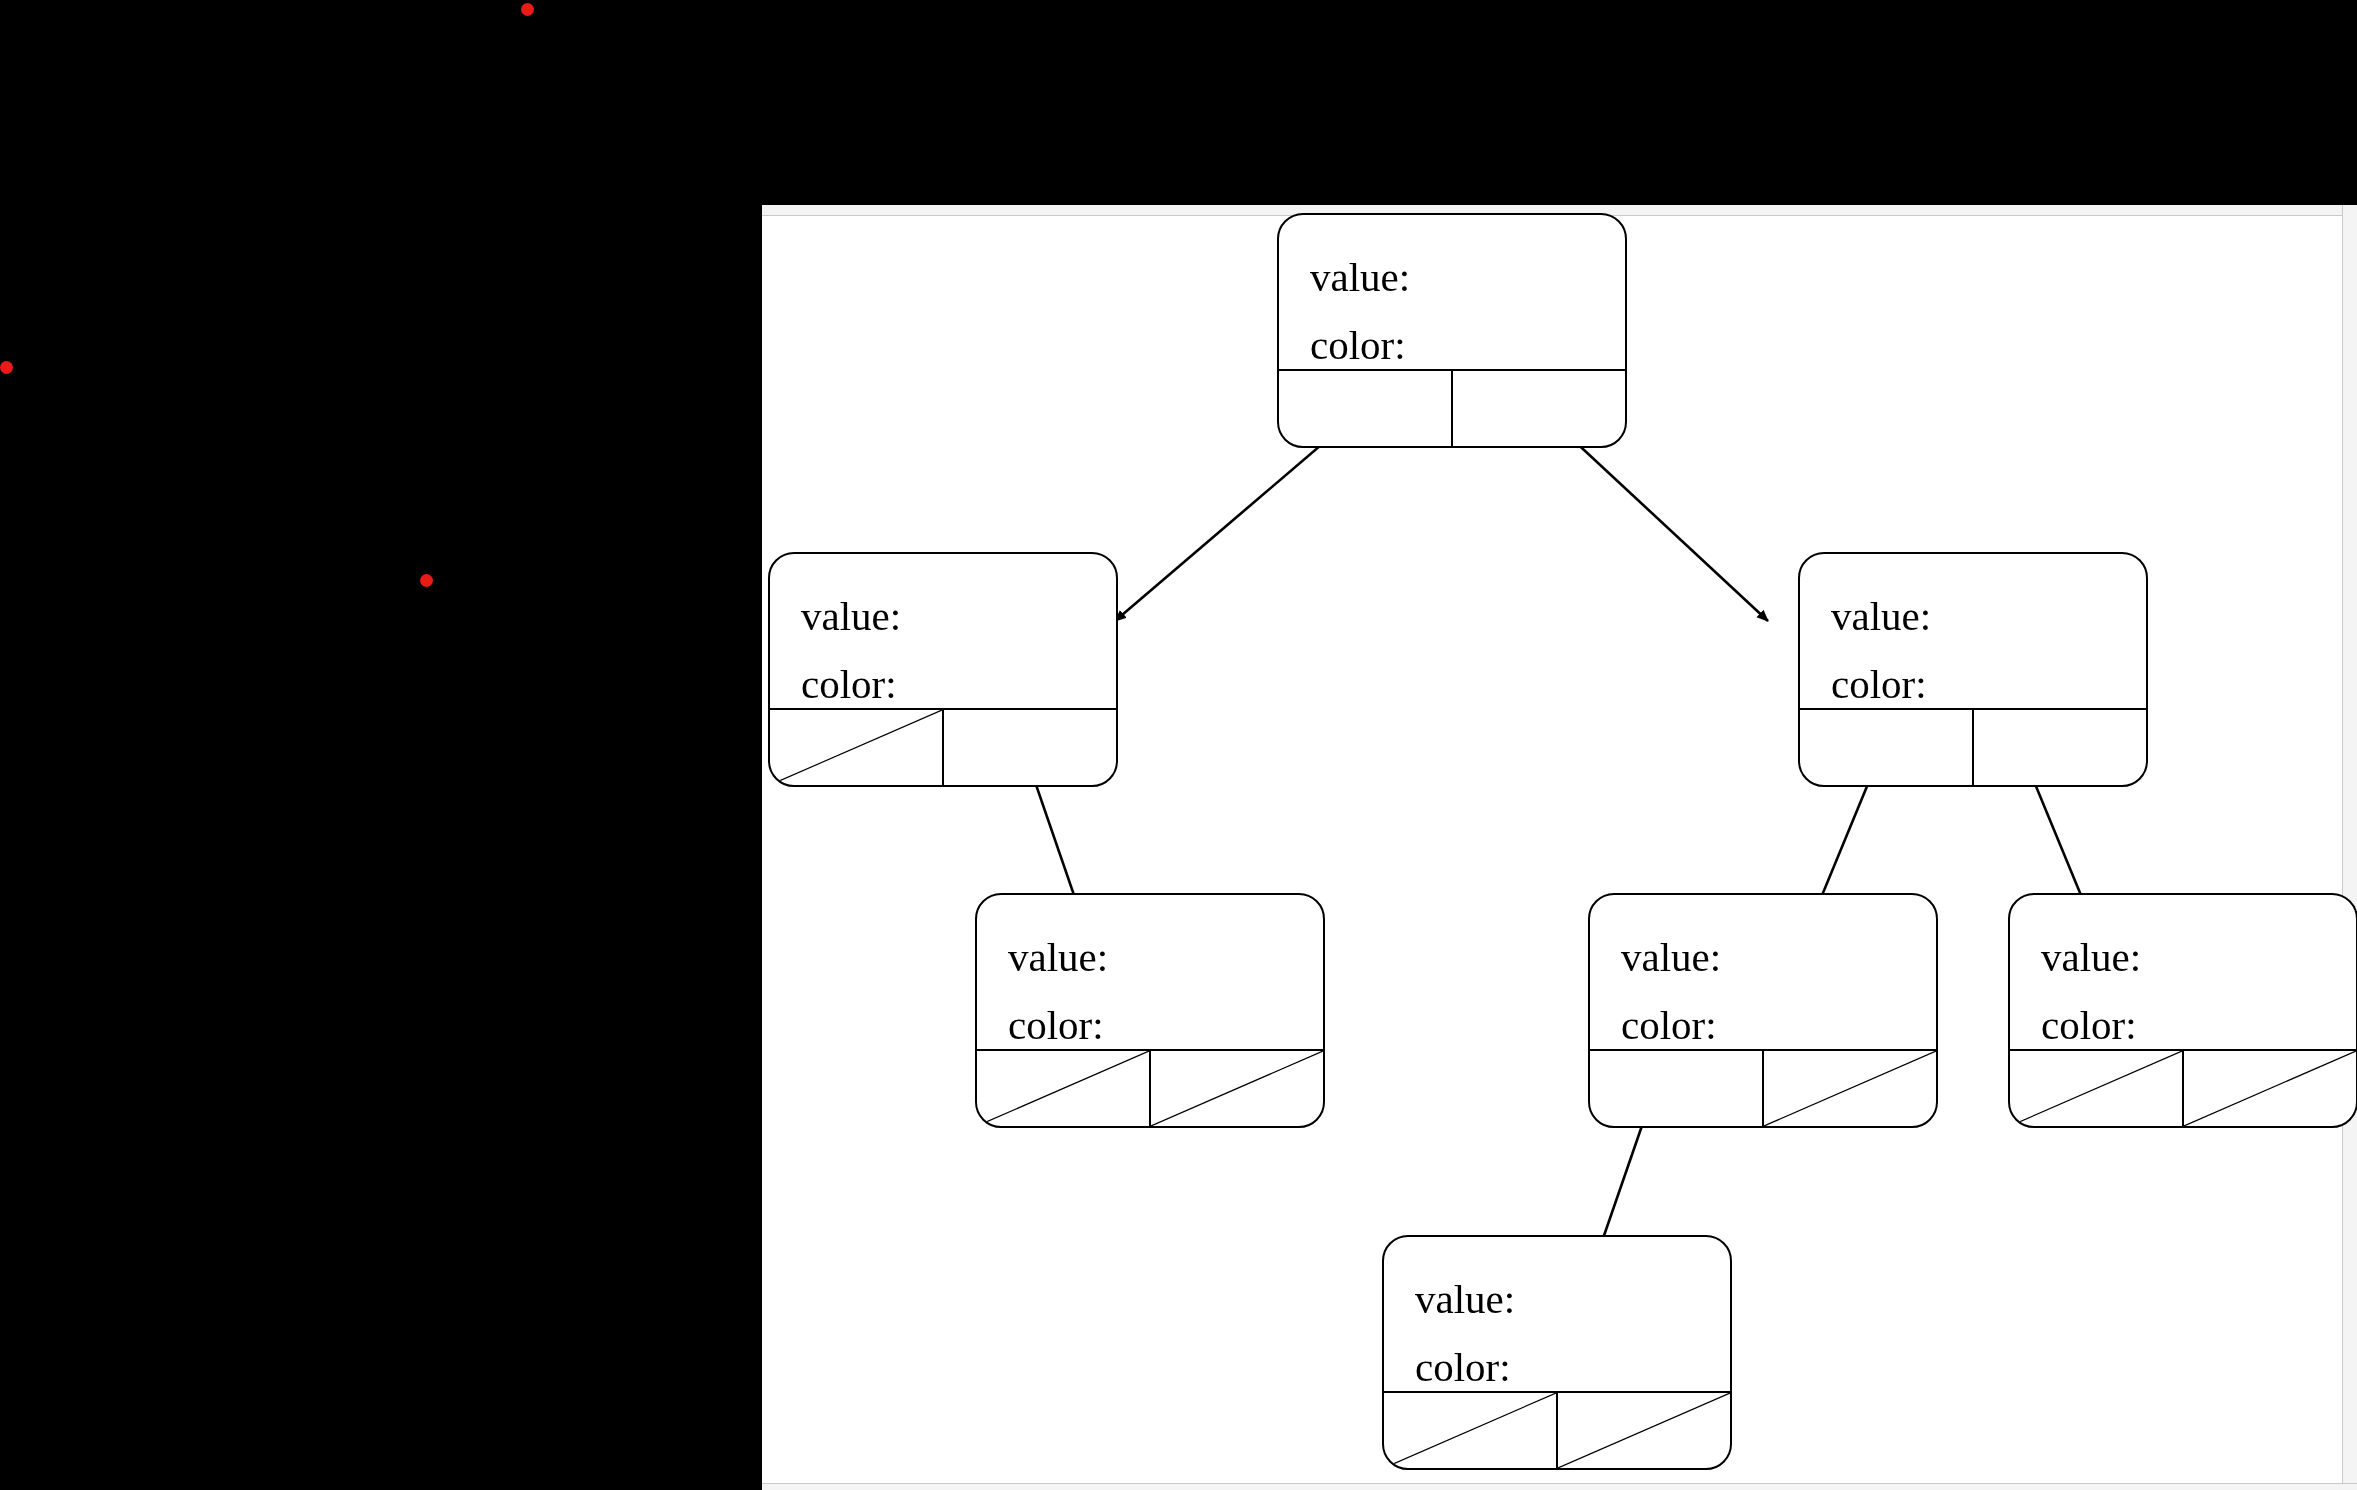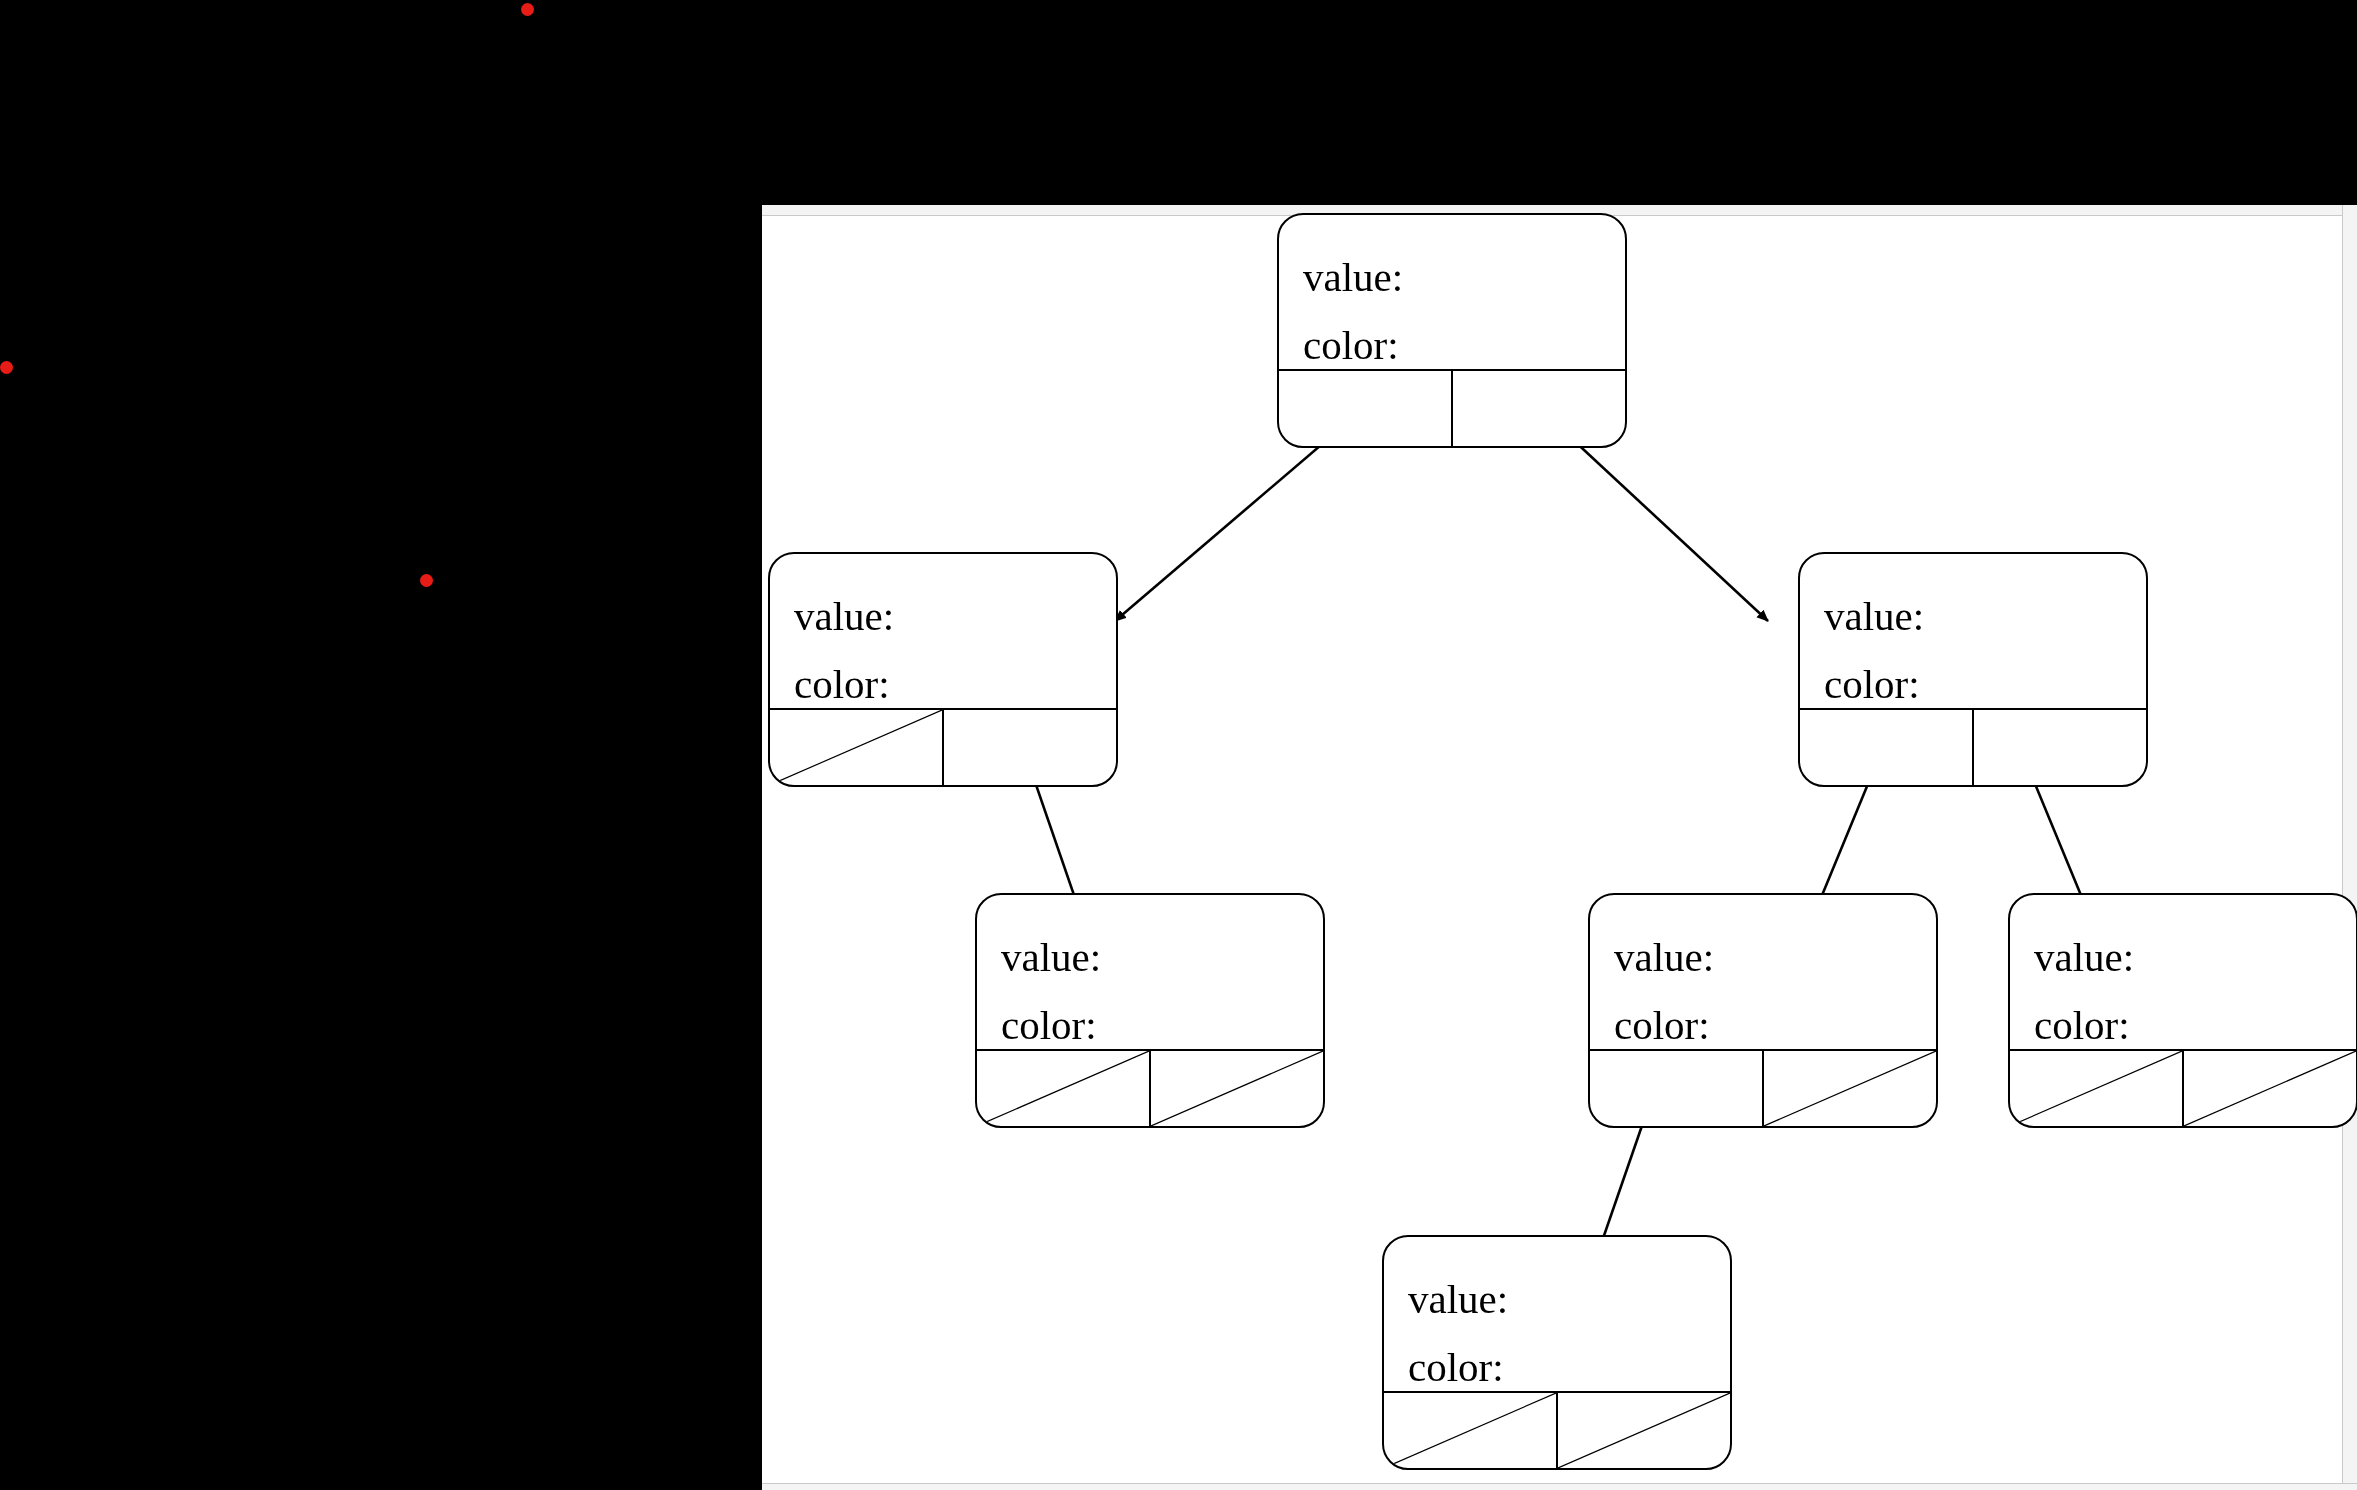--- a/index.html
+++ b/index.html
@@ -79,21 +79,21 @@
     width: 350px;
     height: 235px;
     box-sizing: border-box;
     border: 2px solid #000000;
     border-radius: 26px;
     background: #ffffff;
     overflow: hidden;
   }
   .node-fields {
     position: absolute;
-    left: 2px; top: 0; right: 0;
+    left: 9px; top: 0; right: 0;
     height: 160px;
     padding: 28px 0 0 22px;
     box-sizing: border-box;
   }
   .field-line {
     font-size: 41px;
     line-height: 68px;
     color: #000000;
     white-space: nowrap;
   }

